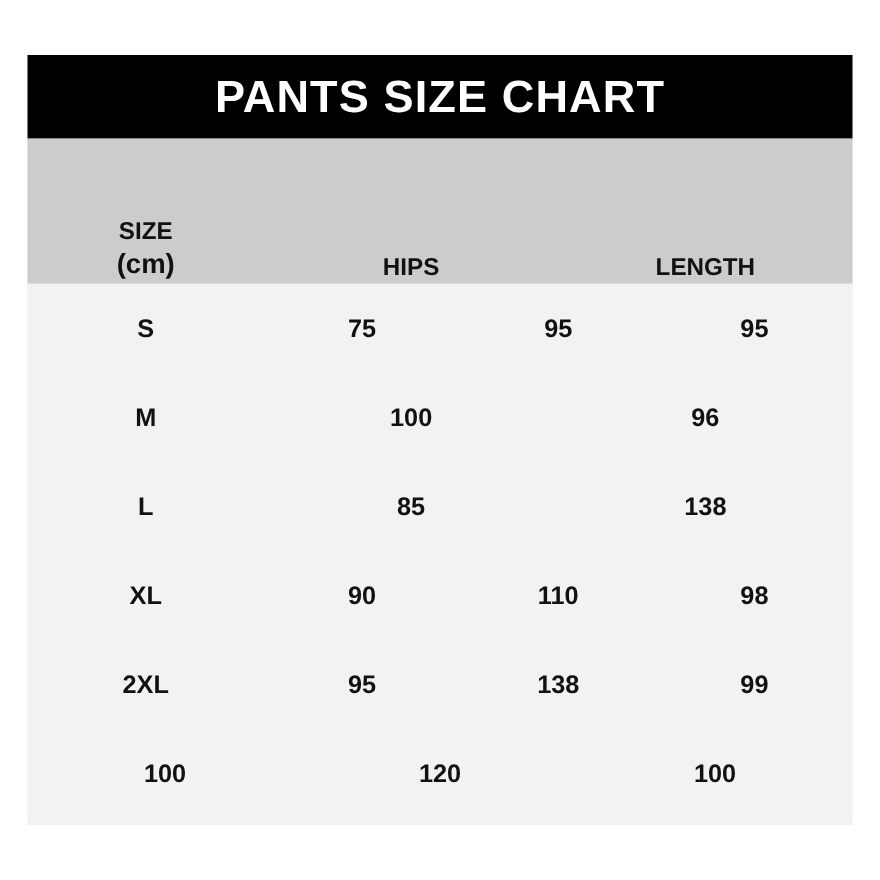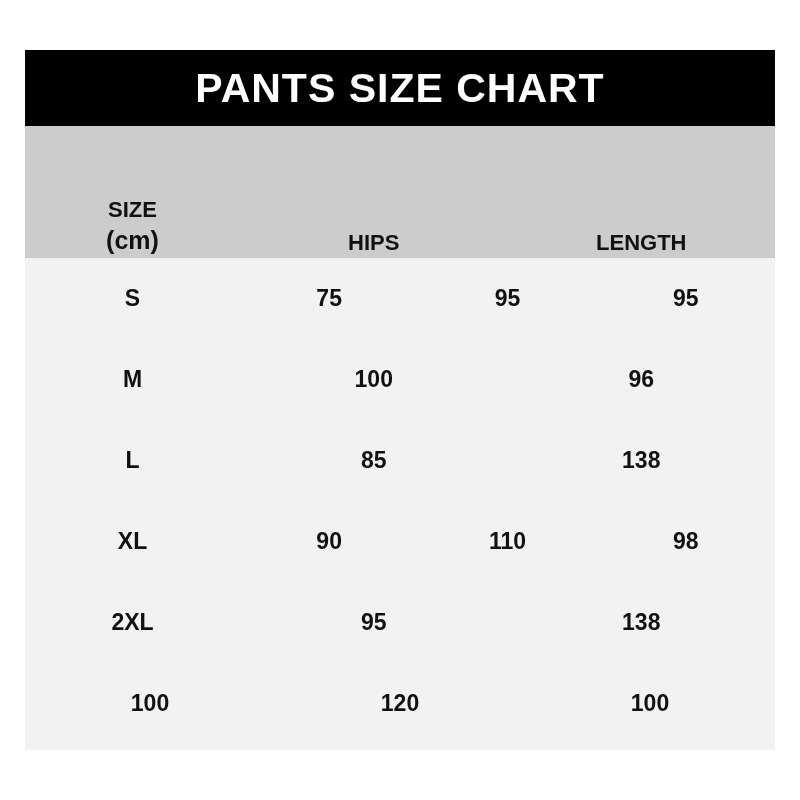--- a/index.html
+++ b/index.html
@@ -125,20 +125,21 @@
       <div class="data-cell col-size">XL</div>
       <div class="data-cell">90</div>
       <div class="data-cell">110</div>
       <div class="data-cell">98</div>
     </div>
 
     <div class="data-row">
       <div class="data-cell col-size">2XL</div>
       <div class="data-cell">95</div>
       <div class="data-cell">138</div>
+      <div class="data-cell">99</div>
     </div>
 
     <div class="data-row">
       <div class="data-cell">100</div>
       <div class="data-cell">120</div>
       <div class="data-cell">100</div>
     </div>
 
   </div>
 </div>

